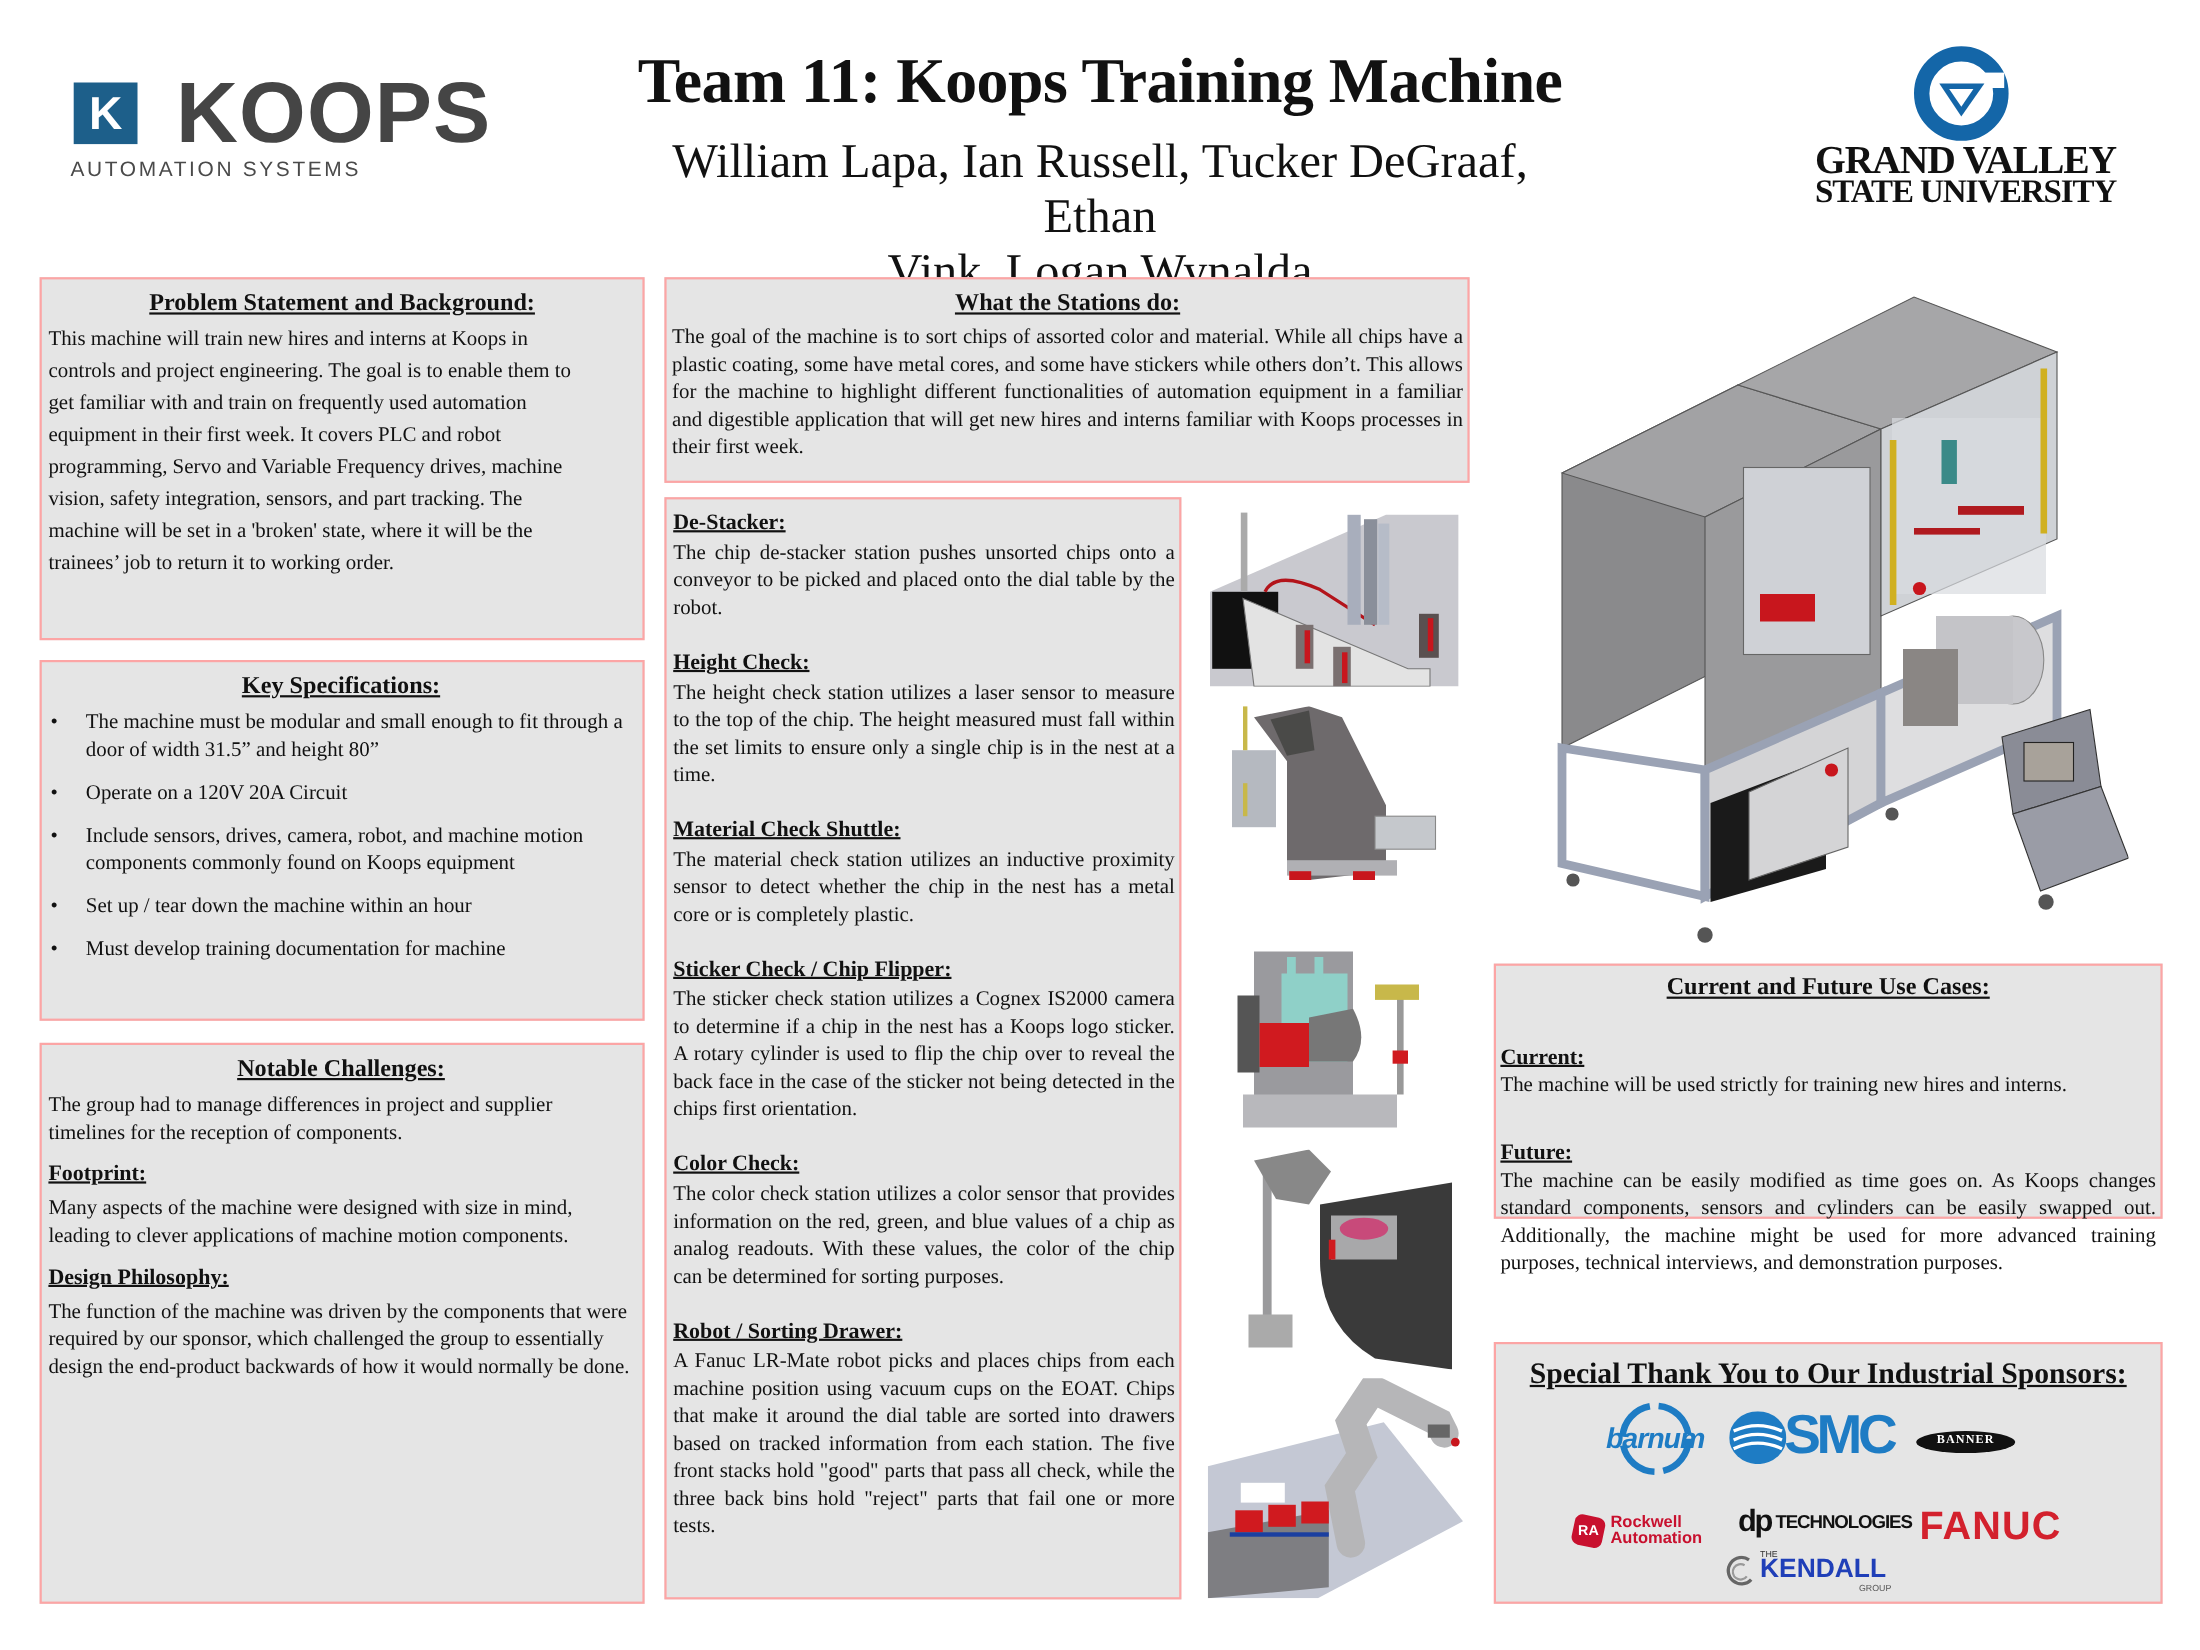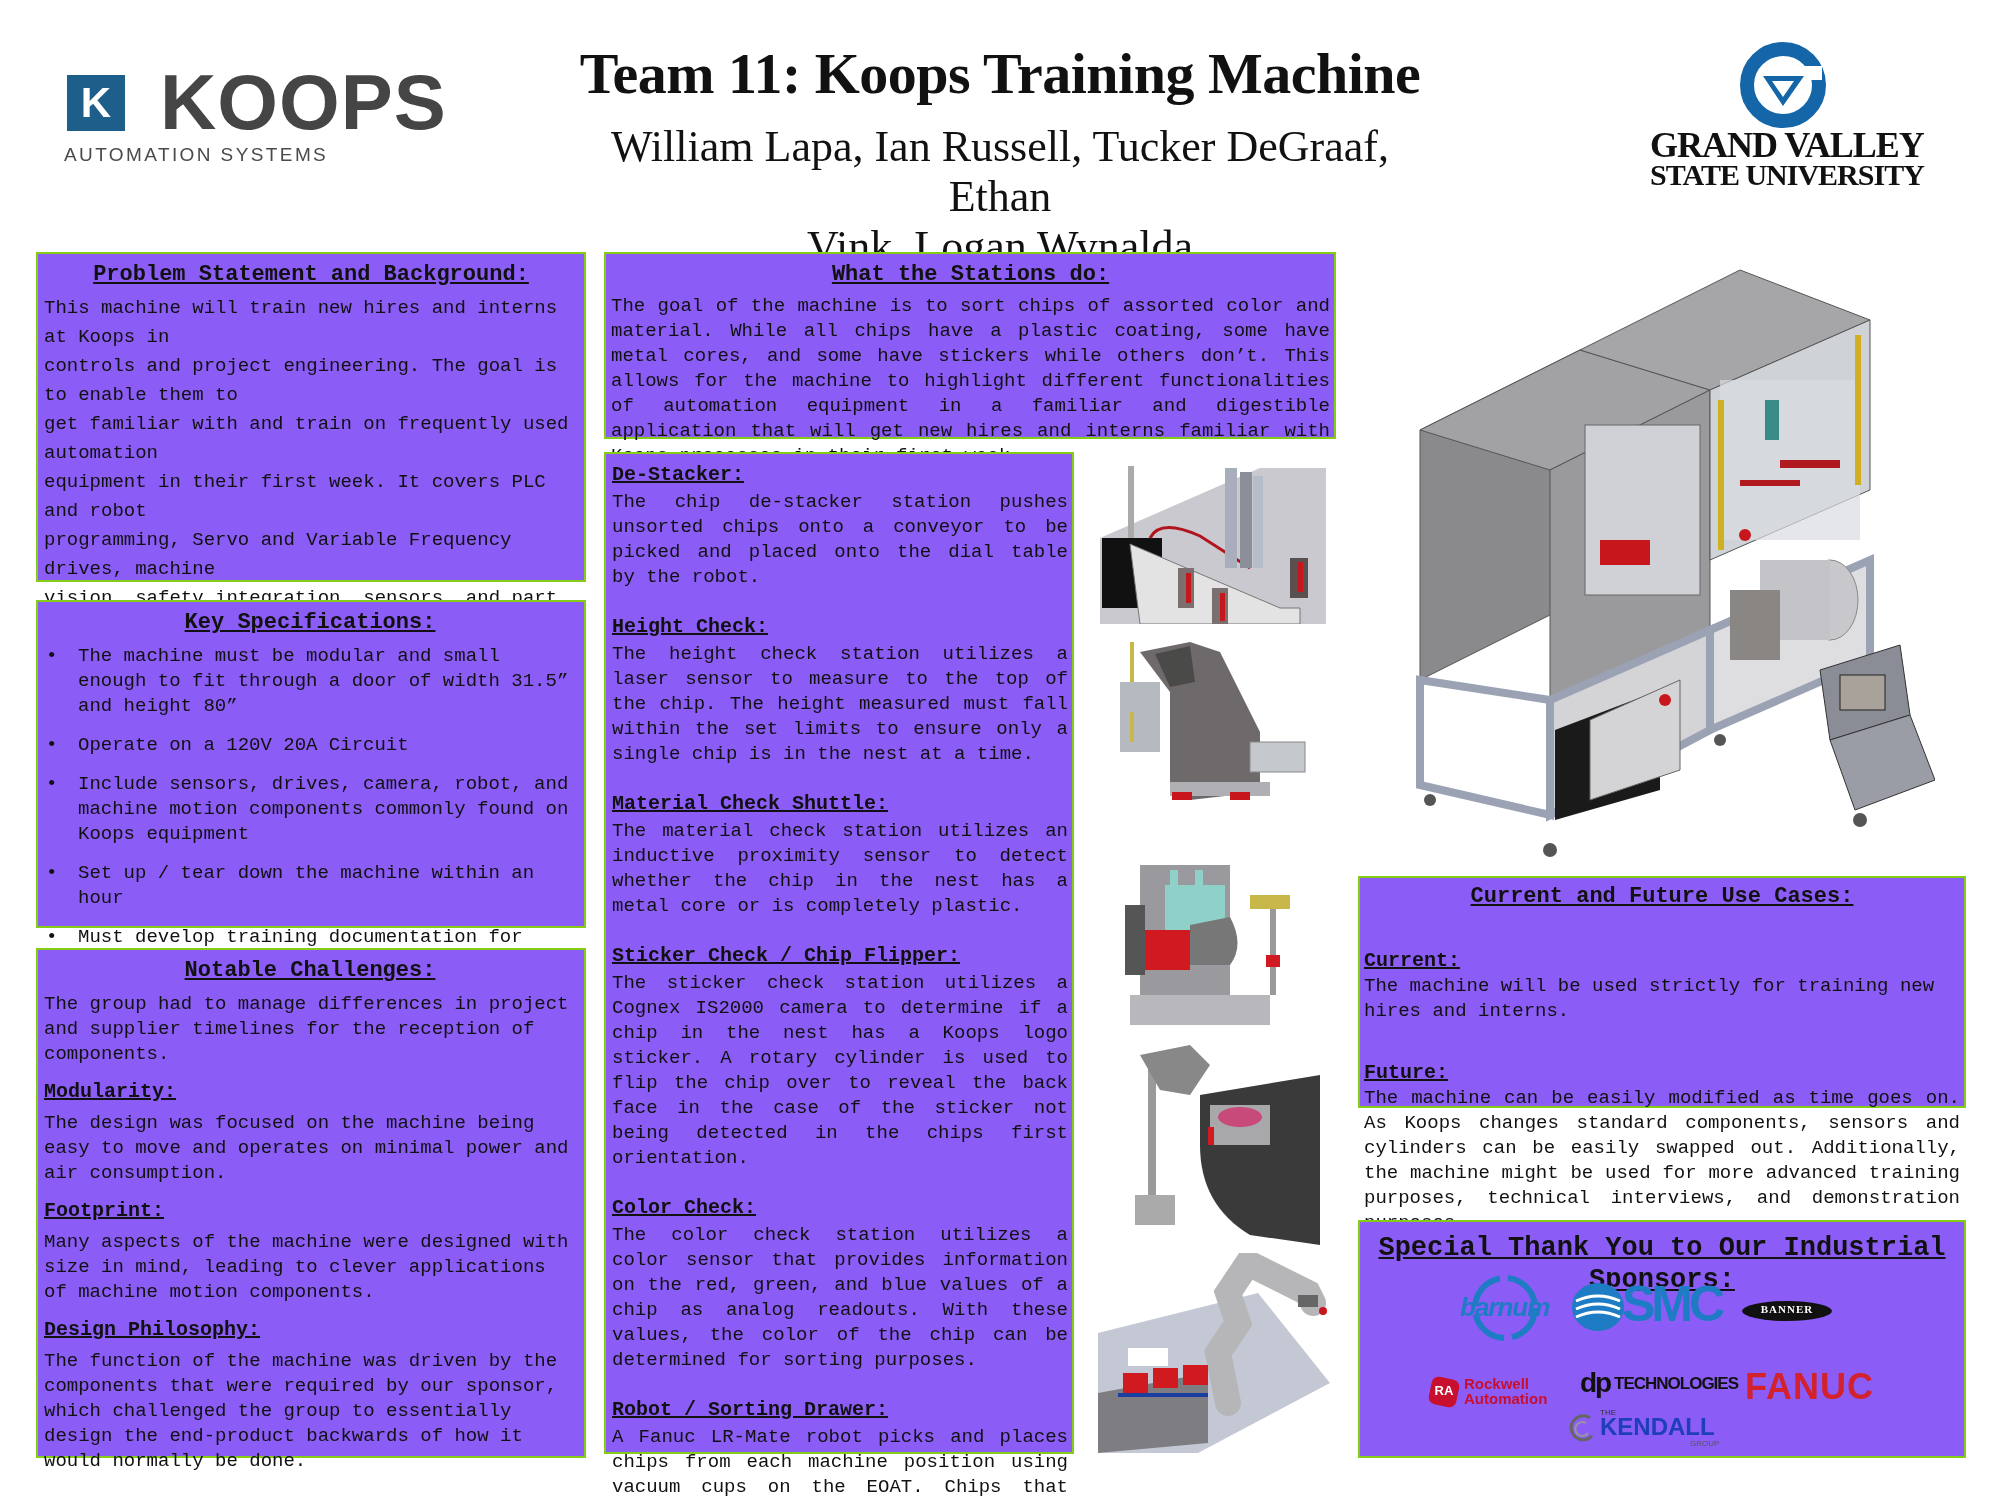--- a/index.html
+++ b/index.html
@@ -4,21 +4,21 @@
 <style>
   html, body { margin: 0; padding: 0; }
   body {
     width: 2000px; height: 1500px; position: relative; overflow: hidden;
     background: #ffffff; color: #111;
     font-family: "Liberation Serif", "DejaVu Serif", serif;
   }
   .abs { position: absolute; }
   .panel {
     position: absolute; box-sizing: border-box;
-    border: 2px solid #84cc16; background: #8b5cf6; font-family: Liberation Mono, monospace;
+    border: 2px solid #fca5a5; background: #e5e5e5;
   }
   .panel-title {
     text-align: center; font-weight: bold; text-decoration: underline;
     font-size: 22px; line-height: 26px; margin: 0;
   }
   .body-text { font-size: 19px; line-height: 29px; margin: 0; }
   .just { text-align: justify; }
   .sub-head {
     font-weight: bold; text-decoration: underline; font-size: 20px;
     line-height: 26px; margin: 0;
@@ -113,24 +113,20 @@
     <li><span class="dot">•</span><span>Include sensors, drives, camera, robot, and machine motion components commonly found on Koops equipment</span></li>
     <li><span class="dot">•</span><span>Set up / tear down the machine within an hour</span></li>
     <li><span class="dot">•</span><span>Must develop training documentation for machine</span></li>
   </ul>
 </div>
 
 <div class="panel" style="left:36px;top:948px;width:550px;height:510px;padding:8px 8px 0 6px">
   <p class="panel-title">Notable Challenges:</p>
   <div style="margin-top:8px">
     <p class="body-text" style="line-height:25px;margin-top:6px">The group had to manage differences in project and supplier timelines for the reception of components.</p>
-  </div>
-  <div style="margin-top:12px">
-    <p class="sub-head">Modularity:</p>
-    <p class="body-text" style="line-height:25px;margin-top:6px">The design was focused on the machine being easy to move and operates on minimal power and air consumption.</p>
   </div>
   <div style="margin-top:12px">
     <p class="sub-head">Footprint:</p>
     <p class="body-text" style="line-height:25px;margin-top:6px">Many aspects of the machine were designed with size in mind, leading to clever applications of machine motion components.</p>
   </div>
   <div style="margin-top:12px">
     <p class="sub-head">Design Philosophy:</p>
     <p class="body-text" style="line-height:25px;margin-top:6px">The function of the machine was driven by the components that were required by our sponsor, which challenged the group to essentially design the end-product backwards of how it would normally be done.</p>
   </div>
 </div>

